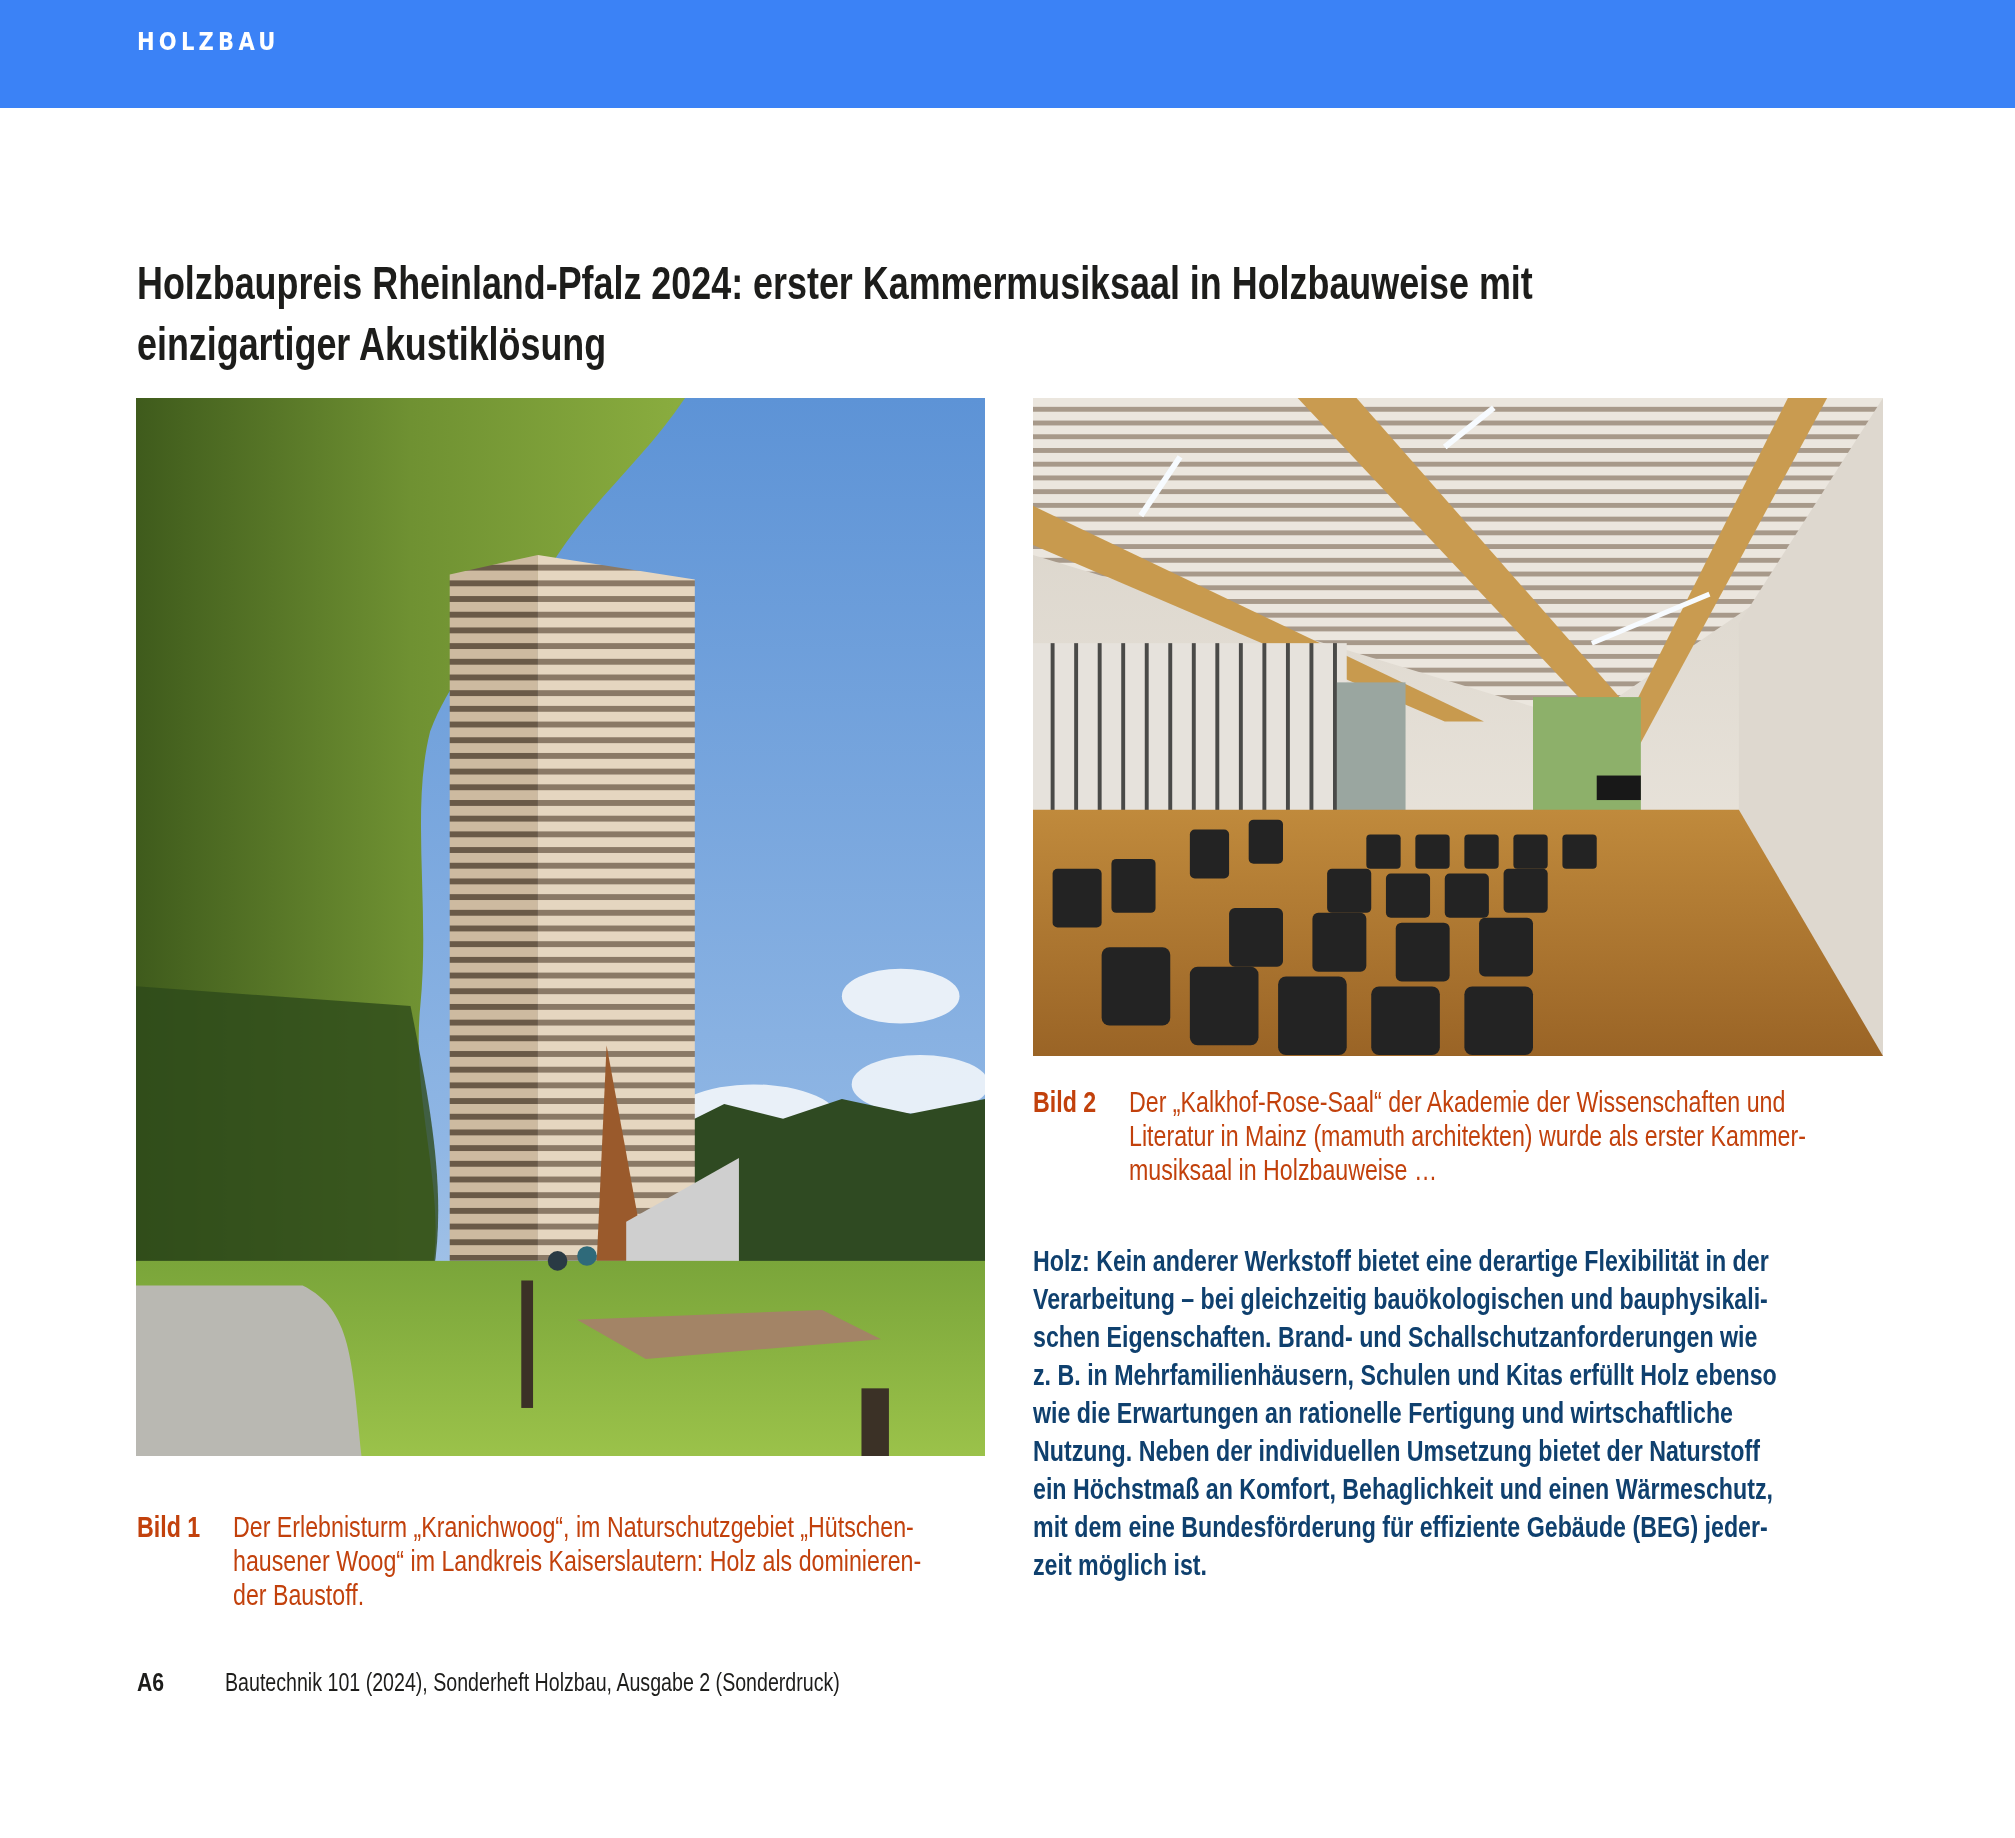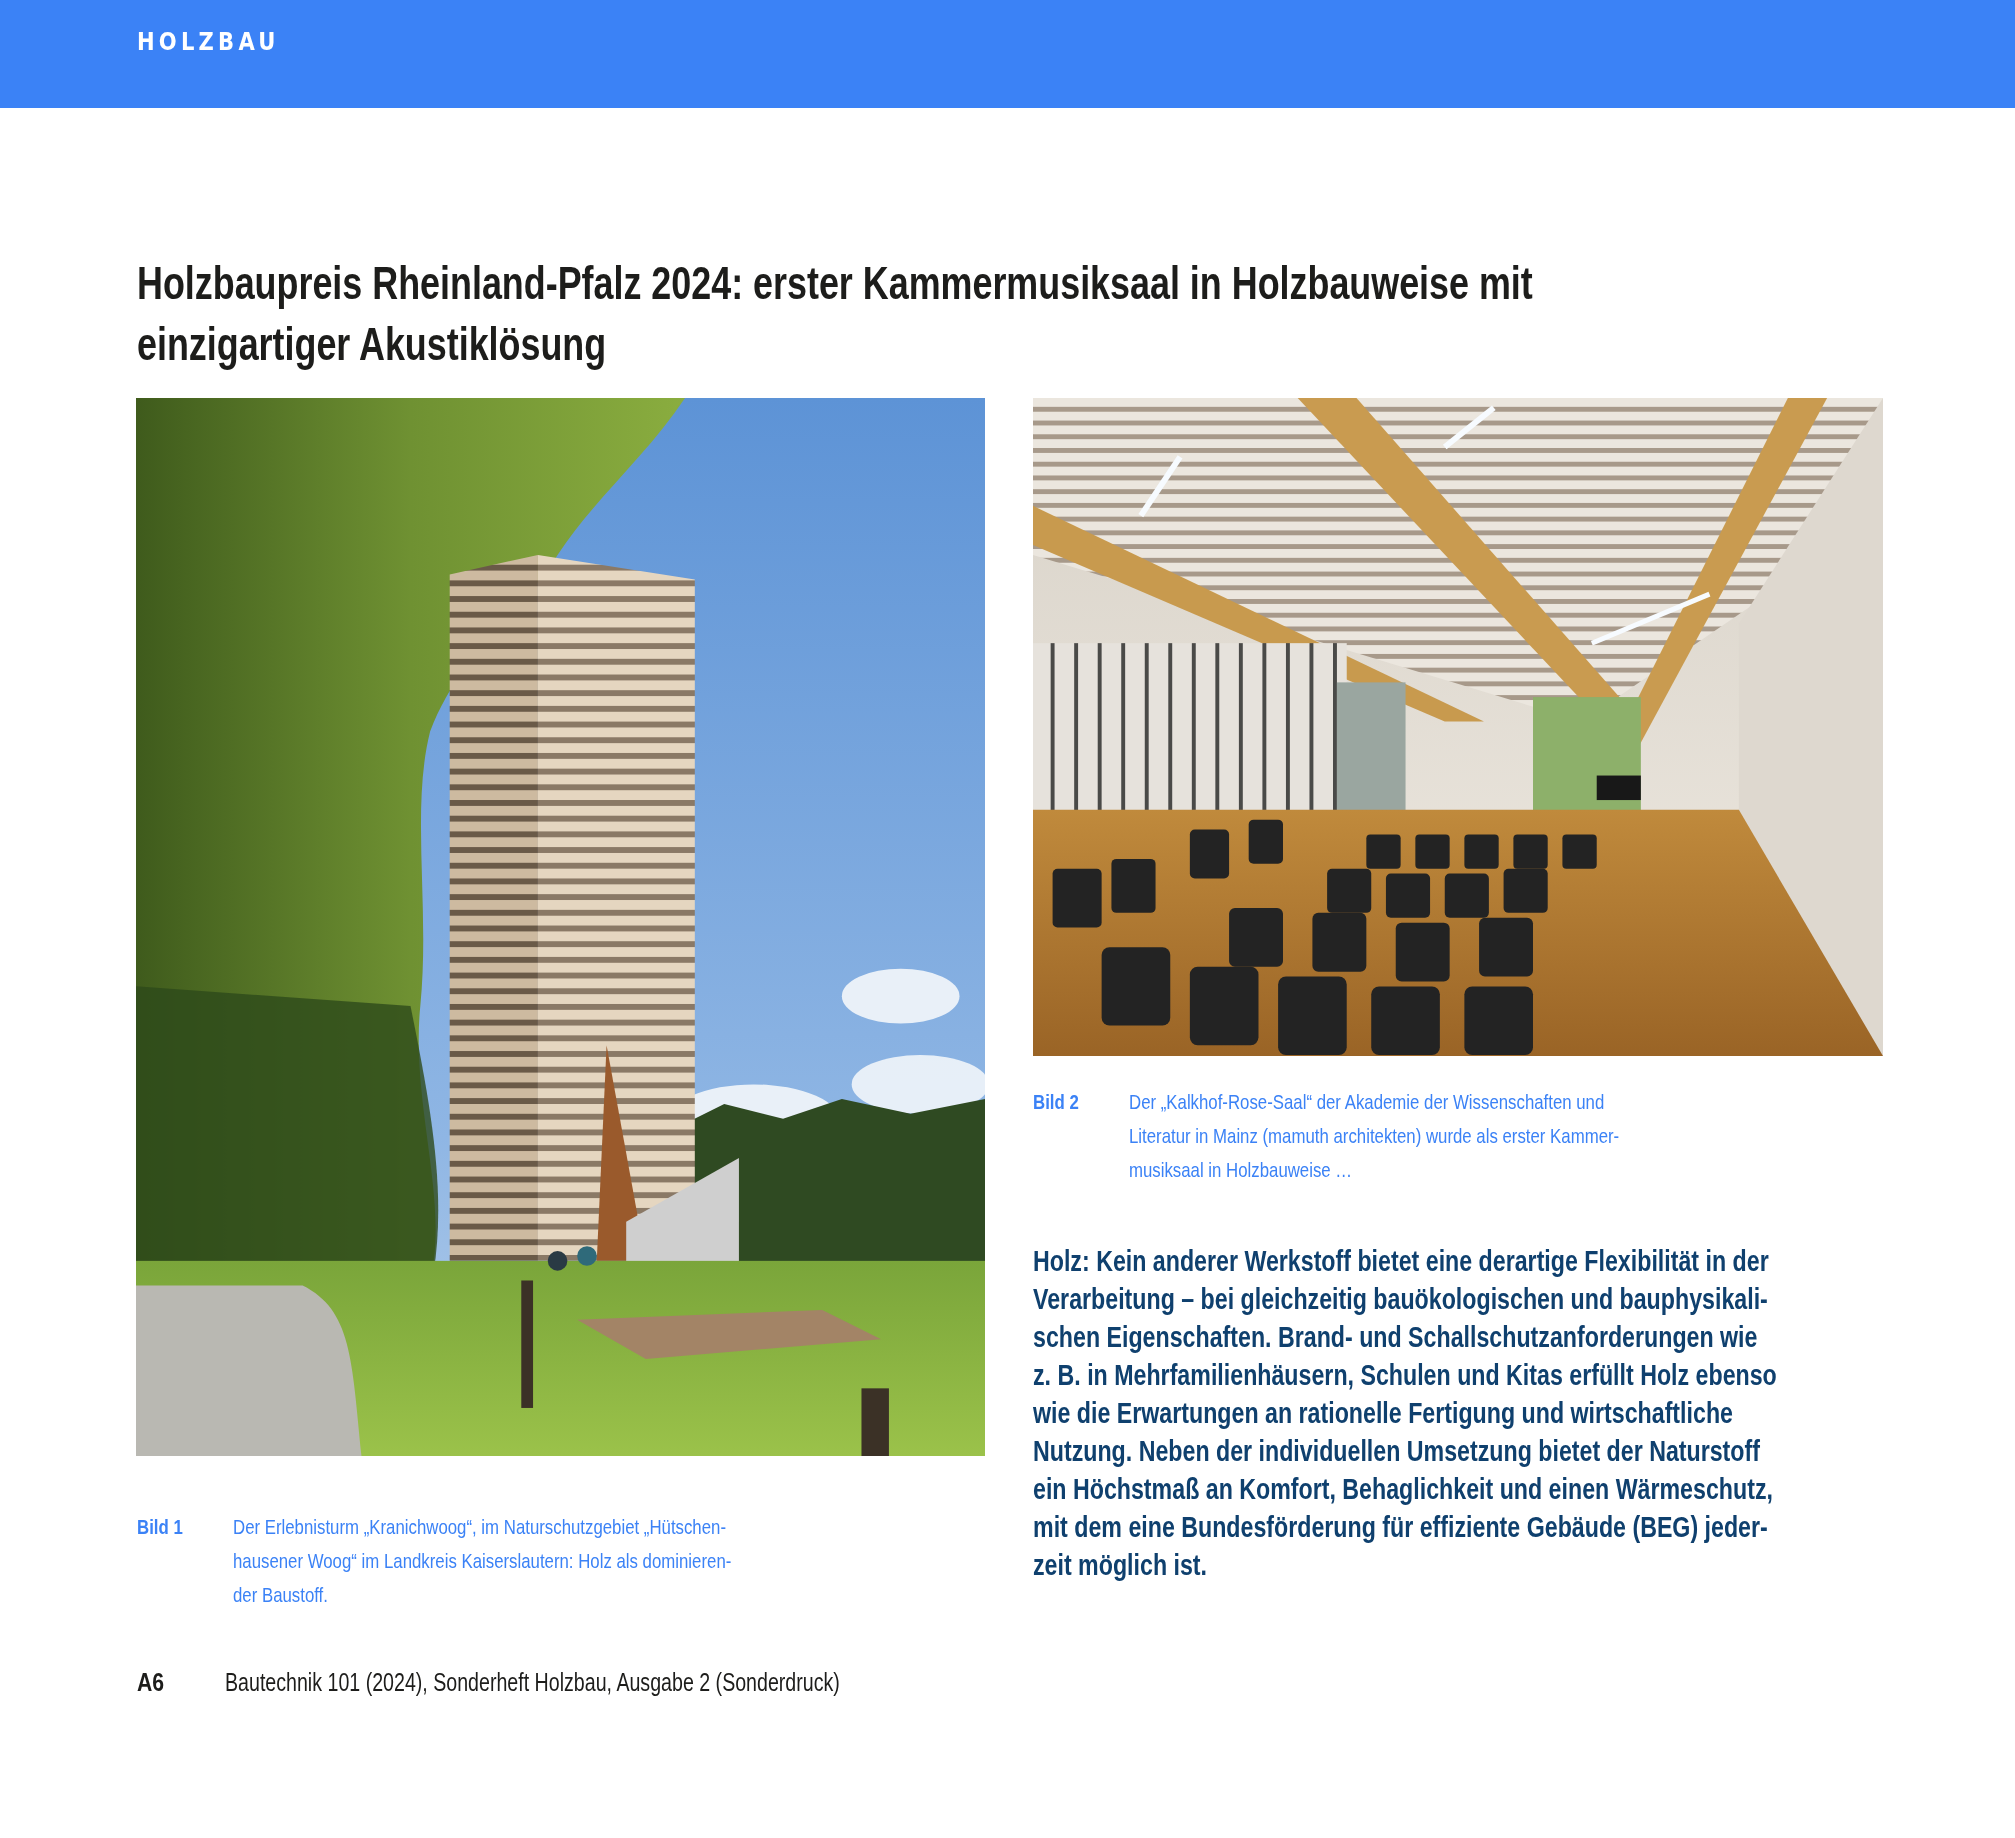--- a/index.html
+++ b/index.html
@@ -14,21 +14,21 @@
   .title { position: absolute; left: 137px; top: 253px; margin: 0; font-weight: bold;
            font-size: 46px; line-height: 61px; color: #1d1d1b; white-space: nowrap;
            transform: scaleX(0.78); transform-origin: left top; }
   .title span { display: block; }
 
   .photo { position: absolute; overflow: hidden; }
   .photo svg { display: block; width: 100%; height: 100%; }
   #photo1 { left: 136px; top: 398px; width: 849px; height: 1058px; }
   #photo2 { left: 1033px; top: 398px; width: 850px; height: 658px; }
 
-  .caption { position: absolute; font-size: 21px; line-height: 34px; color: #3b82f6; }
+  .caption { position: absolute; font-size: 29px; line-height: 34px; color: #c2410c; }
   .caption .label { position: absolute; left: 0; top: 0; font-weight: bold; white-space: nowrap;
                     transform: scaleX(0.8); transform-origin: left top; }
   .caption .text { position: absolute; left: 96px; top: 0; white-space: nowrap;
                    transform: scaleX(0.8); transform-origin: left top; }
   .caption .text span { display: block; }
   #caption1 { left: 137px; top: 1482px; width: 849px; height: 108px; margin-top: 28px; }
   #caption2 { left: 1033px; top: 1085px; width: 849px; height: 108px; }
 
   .lead { position: absolute; left: 1033px; top: 1242px; font-weight: bold; font-size: 29px;
           line-height: 38px; color: #0f406e; white-space: nowrap;

